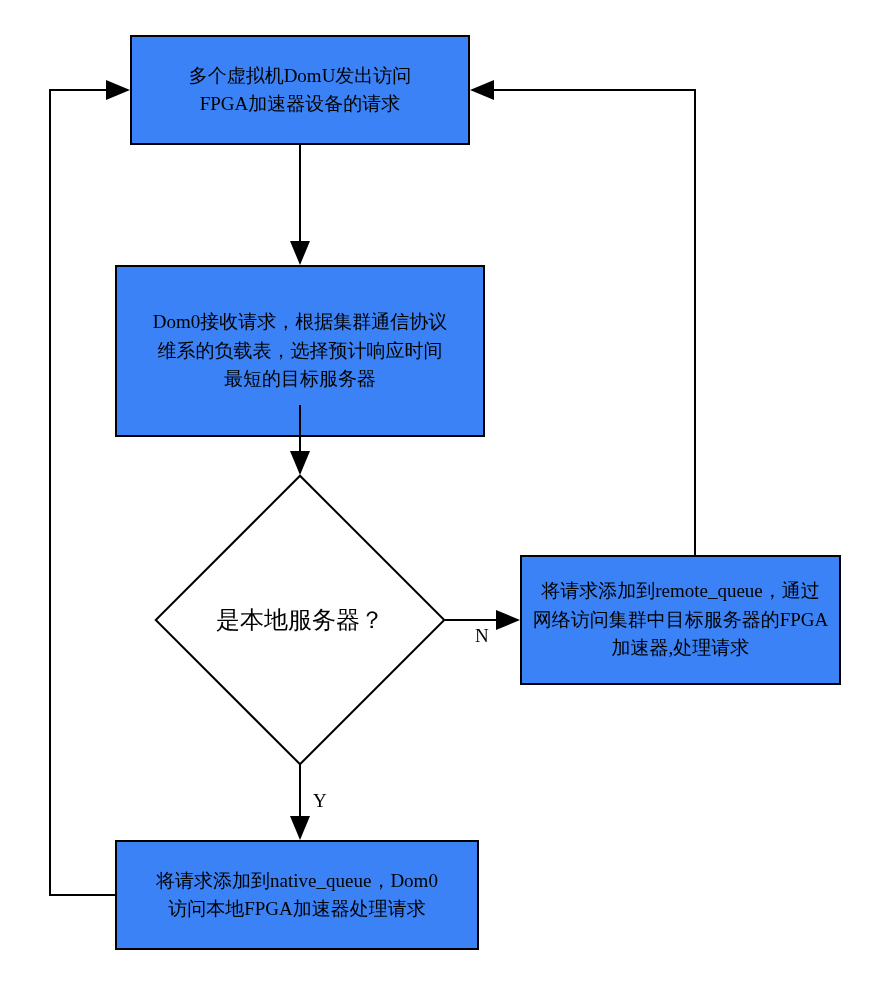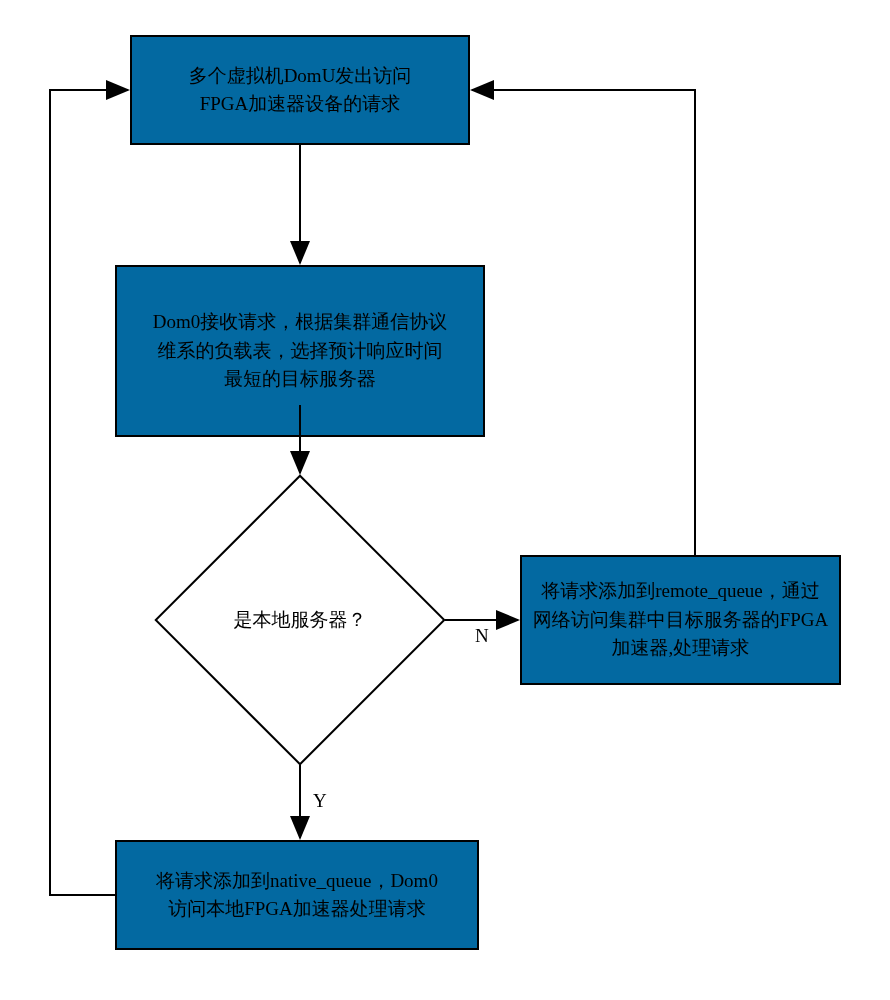--- a/index.html
+++ b/index.html
@@ -8,42 +8,42 @@
     padding: 0;
     width: 890px;
     height: 1000px;
     background: #fff;
     font-family: "SimSun", "宋体", serif;
     position: relative;
   }
   .box {
     position: absolute;
     border: 2px solid #000;
-    background: #0369a1;
+    background: #3b82f6;
     display: flex;
     align-items: center;
     justify-content: center;
     text-align: center;
     padding: 10px;
     font-size: 19px;
     line-height: 1.5;
   }
   .diamond {
     position: absolute;
     transform: rotate(45deg);
     border: 2px solid #000;
     background: #fff;
   }
   .diamond-label {
     position: absolute;
     display: flex;
     align-items: center;
     justify-content: center;
     text-align: center;
-    font-size: 19px;
+    font-size: 24px;
     line-height: 1.5;
   }
   .edge-label {
     position: absolute;
     font-size: 19px;
     background: #fff;
   }
   svg.arrows {
     position: absolute;
     left: 0;

